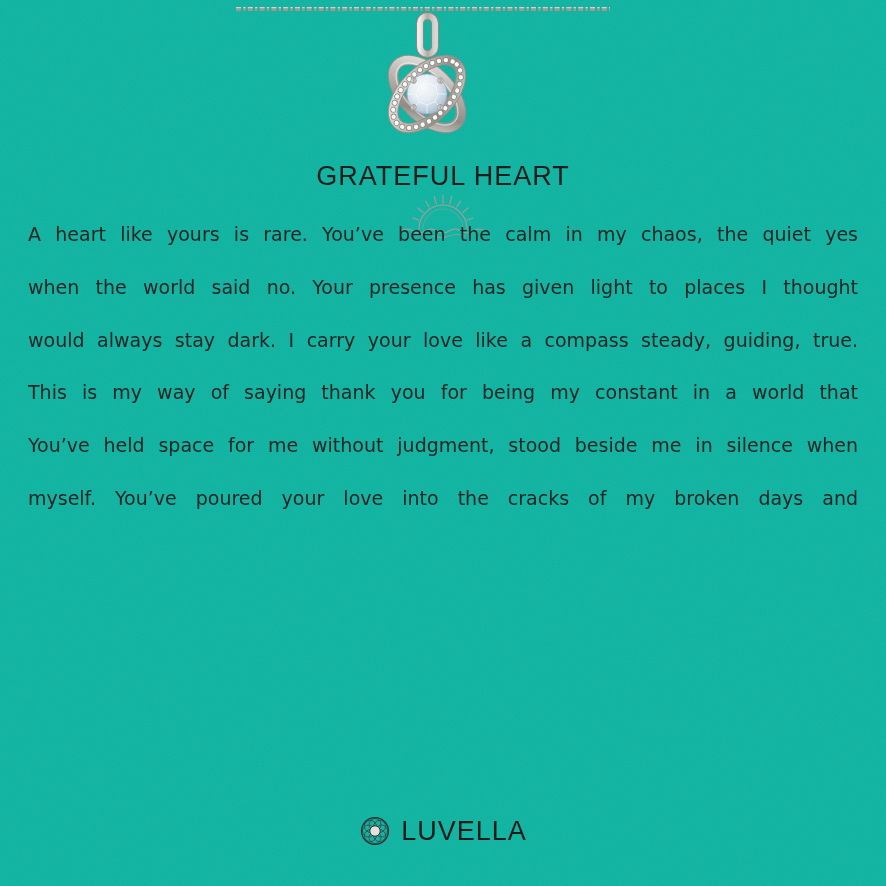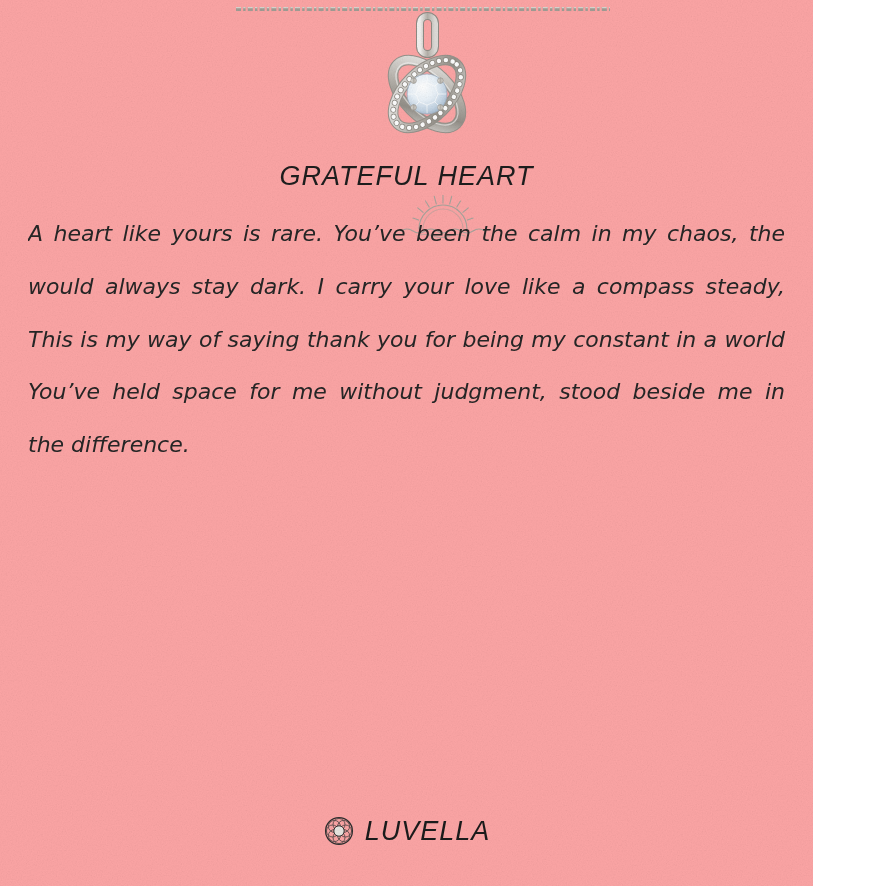--- a/index.html
+++ b/index.html
@@ -1,39 +1,39 @@
 <!DOCTYPE html>
 <html><head>
 <meta charset="utf-8">
 <style>
   * { margin:0; padding:0; box-sizing:border-box; }
   html,body { width:886px; height:886px; }
   body { font-family:"DejaVu Sans", sans-serif; }
   .card {
-    position:relative; width:813px; height:886px;
-    background:#fca5a5; overflow:hidden;font-style:italic;
+    position:relative; width:886px; height:886px;
+    background:#14b8a6; overflow:hidden;
   }
   .noise {
     position:absolute; inset:0; width:100%; height:100%;
     mix-blend-mode:multiply; opacity:.16; pointer-events:none; z-index:9;
   }
   .chain { position:absolute; left:0; top:0; z-index:1; }
   .pendant { position:absolute; left:352px; top:4px; z-index:2; }
   .title {
     position:absolute; top:161px; left:0; width:100%;
     text-align:center; font-family:"Liberation Sans", sans-serif;
     font-size:27px; letter-spacing:1px; color:#1d1d1d; z-index:3;
   }
   .sun { position:absolute; left:395px; top:192px; z-index:2; }
   .message {
     position:absolute; left:28px; right:28px; top:208px;
     color:#262626; z-index:3;
   }
   .msg-line {
-    height:52.75px; line-height:52.75px; font-size:22px;
+    height:52.75px; line-height:52.75px; font-size:19px;
     text-align:justify; text-align-last:justify;
     white-space:normal; overflow:hidden;
   }
   .msg-line.last { text-align-last:left; }
   .brand {
     position:absolute; left:0; right:0; top:812px; height:38px;
     display:flex; align-items:center; justify-content:center; gap:10px;
     z-index:4;
   }
   .brand-name {
@@ -120,24 +120,25 @@
       <line x1="28.1" y1="20.3" x2="22.7" y2="15.8"></line>
       <line x1="72.4" y1="28.1" x2="78.1" y2="26.1"></line>
       <line x1="23.6" y1="28.1" x2="17.9" y2="26.1"></line>
       <path d="M 6 39 q 6 -4 12 0 t 12 0 t 12 0 t 12 0 t 12 0 t 12 0 t 12 0"></path>
       <path d="M 22 44 q 8 -3 16 0 t 16 0 t 16 0" opacity="0.7"></path>
     </g>
   </svg>
 
   <div class="message">
     <div class="msg-line">A heart like yours is rare. You’ve been the calm in my chaos, the quiet yes</div>
+    <div class="msg-line">when the world said no. Your presence has given light to places I thought</div>
     <div class="msg-line">would always stay dark. I carry your love like a compass steady, guiding, true.</div>
     <div class="msg-line">This is my way of saying thank you for being my constant in a world that</div>
     <div class="msg-line">You’ve held space for me without judgment, stood beside me in silence when</div>
-    <div class="msg-line last">the difference.</div>
+    <div class="msg-line">myself. You’ve poured your love into the cracks of my broken days and</div>
   </div>
 
   <div class="brand">
     <svg width="32" height="32" viewBox="0 0 32 32">
       <g fill="none" stroke="#3a3a3a" stroke-width="0.9" opacity="0.85">
         <circle cx="22.5" cy="16" r="6"></circle>
         <circle cx="20.6" cy="20.6" r="6"></circle>
         <circle cx="16" cy="22.5" r="6"></circle>
         <circle cx="11.4" cy="20.6" r="6"></circle>
         <circle cx="9.5" cy="16" r="6"></circle>

